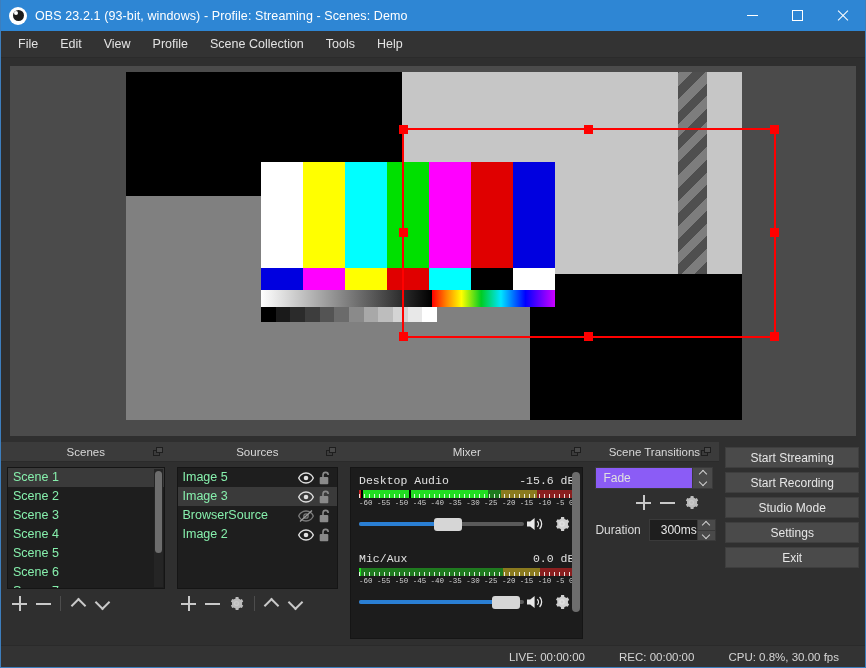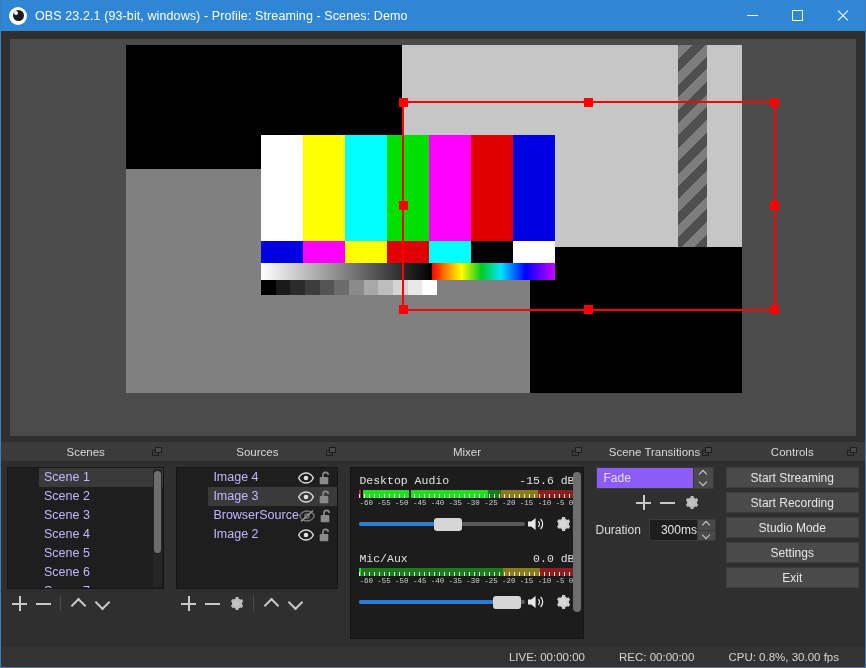--- a/index.html
+++ b/index.html
@@ -176,23 +176,23 @@
   .dock-body { flex: 1 1 auto; padding: 5px 6px 6px 6px; }
 
   .list-box {
     background: #1e1e1e;
     border: 1px solid #151515;
     height: 122px;
     overflow: hidden;
     position: relative;
   }
   .list-row {
-    font-size: 12.5px; color: #c4b5fd;
+    font-size: 12.5px; color: #86efac;
     padding: 2px 5px; line-height: 15px;
-    display: flex; align-items: center; margin-left: 31px;
+    display: flex; align-items: center;
   }
   .list-row.selected { background: #3a3a3a; }
   .list-row .lbl { flex: 1 1 auto; white-space: nowrap; }
   .scroll-track {
     position: absolute; right: 1px; top: 1px; bottom: 1px; width: 9px;
     background: #252525;
   }
   .scroll-thumb {
     position: absolute; left: 1px; top: 2px; width: 7px; height: 82px;
     background: #6d6d6d; border-radius: 4px;
@@ -353,20 +353,29 @@
       <span class="gl-min"></span>
     </div>
     <div class="tb-btn">
       <span class="gl-max"></span>
     </div>
     <div class="tb-btn close">
       <span class="gl-close"></span>
     </div>
   </div>
 
+  <div class="menubar">
+    <div class="menu-item">File</div>
+    <div class="menu-item">Edit</div>
+    <div class="menu-item">View</div>
+    <div class="menu-item">Profile</div>
+    <div class="menu-item">Scene Collection</div>
+    <div class="menu-item">Tools</div>
+    <div class="menu-item">Help</div>
+  </div>
 
   <div class="preview-wrap">
     <div class="canvas">
 
       <div class="layer-gray"></div>
 
       <div class="layer-sel"></div>
       <div class="layer-hatch"></div>
 
       <div class="pattern">
@@ -482,21 +491,21 @@
         <span class="dock-title">Sources</span>
         <span class="float-icon">
             <i></i>
             <i></i>
           </span>
       </div>
       <div class="dock-body">
         <div class="list-box">
 
           <div class="list-row">
-            <span class="lbl">Image 4</span>
+            <span class="lbl">Image 5</span>
             <span class="src-icons">
               <svg class="eye" viewBox="0 0 16 12">
                 <path d="M8 1C4 1 1.4 4.3 .7 6c.7 1.7 3.3 5 7.3 5s6.6-3.3 7.3-5C14.6 4.3 12 1 8 1z" fill="none" stroke="#e0e0e0" stroke-width="1.4"></path>
                 <circle cx="8" cy="6" r="2.3" fill="#e0e0e0"></circle>
               </svg>
               <svg class="lock" viewBox="0 0 13 14">
                 <path d="M4 6V4a2.6 2.6 0 0 1 5.2 0" fill="none" stroke="#8a8a8a" stroke-width="1.6"></path>
                 <rect x="0.7" y="6" width="8.6" height="7.2" rx="1" fill="#8a8a8a"></rect>
               </svg>
             </span>
@@ -734,27 +743,20 @@
               <div>
                   <span class="mini-chev down"></span>
                 </div>
             </span>
           </div>
         </div>
       </div>
     </div>
 
     <div class="dock" style="width:146px">
-      <div class="dock-head">
-        <span class="dock-title">Controls</span>
-        <span class="float-icon">
-            <i></i>
-            <i></i>
-          </span>
-      </div>
       <div class="dock-body">
         <div class="ctrl-btn">Start Streaming</div>
         <div class="ctrl-btn">Start Recording</div>
         <div class="ctrl-btn">Studio Mode</div>
         <div class="ctrl-btn">Settings</div>
         <div class="ctrl-btn">Exit</div>
       </div>
     </div>
 
   </div>

